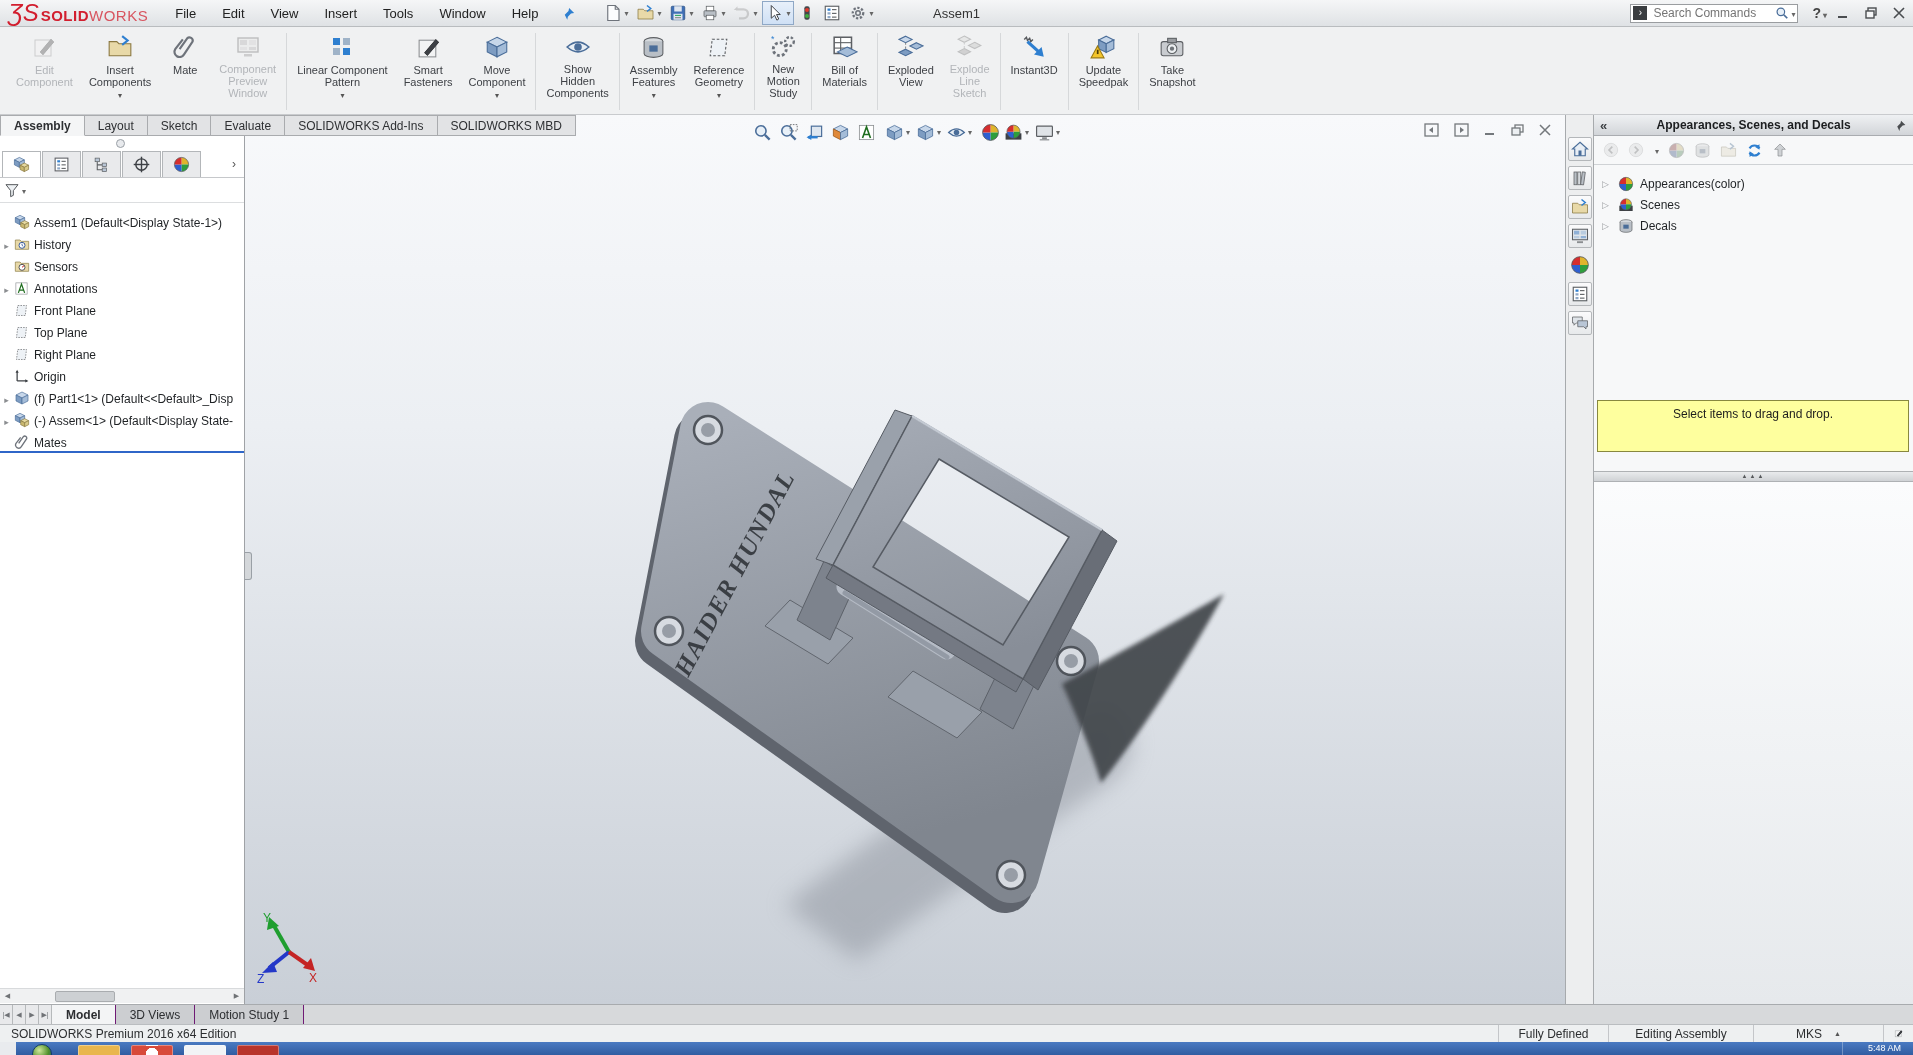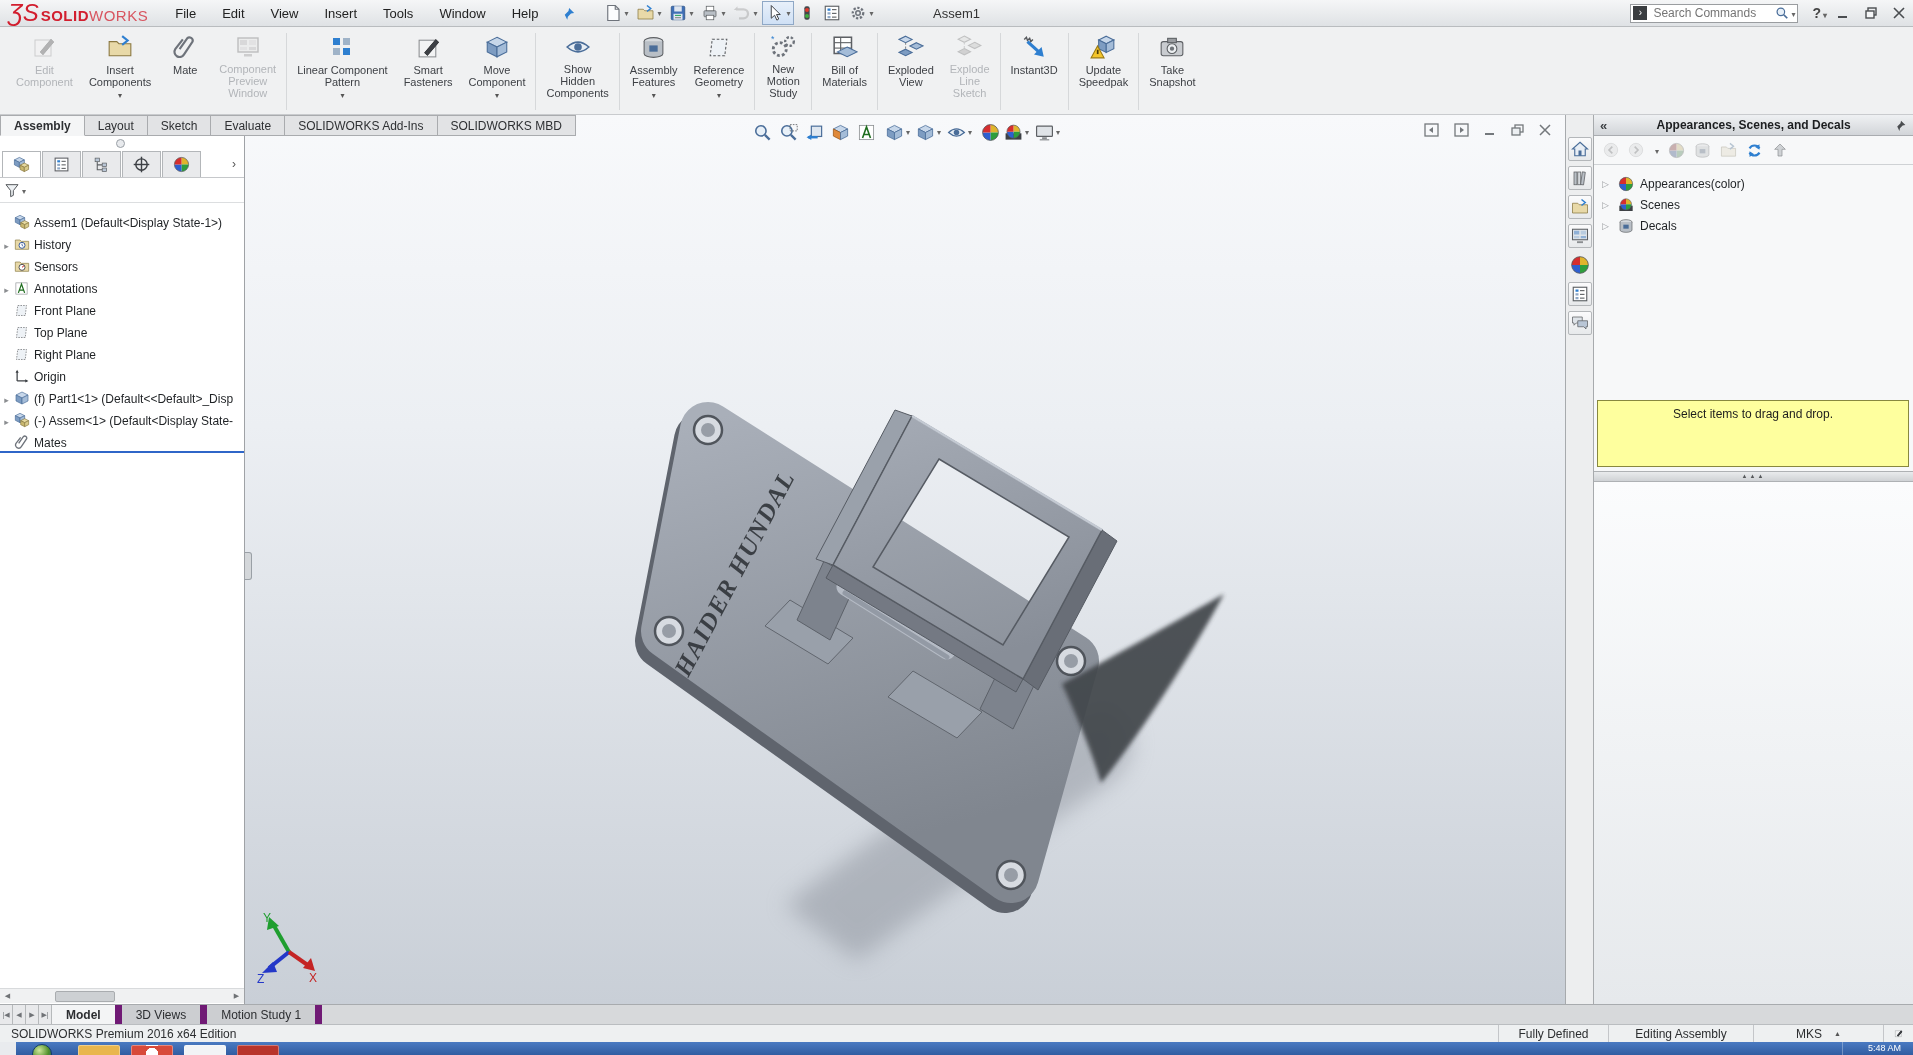--- a/index.html
+++ b/index.html
@@ -97,33 +97,33 @@
     display:flex;align-items:center;font-size:12px;font-weight:bold;color:#1c1e20;padding:0 6px;}
   .ap-hd .chev{font-weight:bold;font-size:13px;color:#3d4044;margin-right:6px;}
   .ap-hd .t{flex:1;text-align:center;}
   .ap-toolbar{height:29px;display:flex;align-items:center;gap:9px;padding:0 9px;border-bottom:1px solid #cfd2d5;}
   .dimmed{opacity:.4;filter:grayscale(.6);}
   .ap-tree{padding-top:8px;}
   .aprow{height:21px;display:flex;align-items:center;font-size:12px;color:#1f2225;padding-left:8px;}
   .aexp{width:14px;color:#9a9da0;font-size:9px;}
   .aexp::before{content:"▷";}
   .aico{width:20px;display:flex;justify-content:center;margin-right:4px;}
-  .ap-msg{position:absolute;top:285px;left:3px;right:4px;height:67px;background:#feff9e;
+  .ap-msg{position:absolute;top:285px;left:3px;right:4px;height:52px;background:#feff9e;
     border:1px solid #88883f;text-align:center;font-size:12px;color:#1d1d1d;padding-top:6px;}
   .ap-split{position:absolute;top:356px;left:0;right:0;height:11px;background:linear-gradient(#e9ebed,#cfd2d5);
     border-top:1px solid #aeb1b4;border-bottom:1px solid #aeb1b4;text-align:center;
     font-size:6px;color:#55585b;line-height:9px;letter-spacing:2px;}
   .ap-lower{position:absolute;top:367px;left:0;right:0;bottom:0;
     background:linear-gradient(#fbfcfd,#e6e9ec);}
   
   .bottombar{position:absolute;left:0;right:0;top:1004px;height:20px;background:#d7d9db;
     border-top:1px solid #a8abae;display:flex;align-items:stretch;z-index:12;}
   .nb{width:13px;display:flex;align-items:center;justify-content:center;font-size:7px;color:#6f7276;
     background:#e8e9eb;border-right:1px solid #b6b9bb;}
-  .btab{padding:3px 14px 2px;font-size:12px;color:#2c2e31;background:#ccced1;border-right:7px solid #701a75;}
+  .btab{padding:3px 14px 2px;font-size:12px;color:#2c2e31;background:#ccced1;border-right:1px solid #701a75;}
   .btab.on{background:#f3f4f5;font-weight:bold;}
   
   .statusbar{position:absolute;left:0;right:0;top:1024px;height:18px;background:#eef0f1;
     border-top:1px solid #babdc0;display:flex;align-items:center;font-size:12px;color:#2c2e30;z-index:12;}
   .st-left{padding-left:11px;flex:1;}
   .st-cell{border-left:1px solid #c4c6c9;height:100%;display:flex;align-items:center;
     justify-content:center;padding:0 10px;}
   .st-caret{font-size:7px;color:#555;margin-left:12px;}
   
   .taskbar{position:absolute;left:16px;right:0;top:1042px;height:24px;

